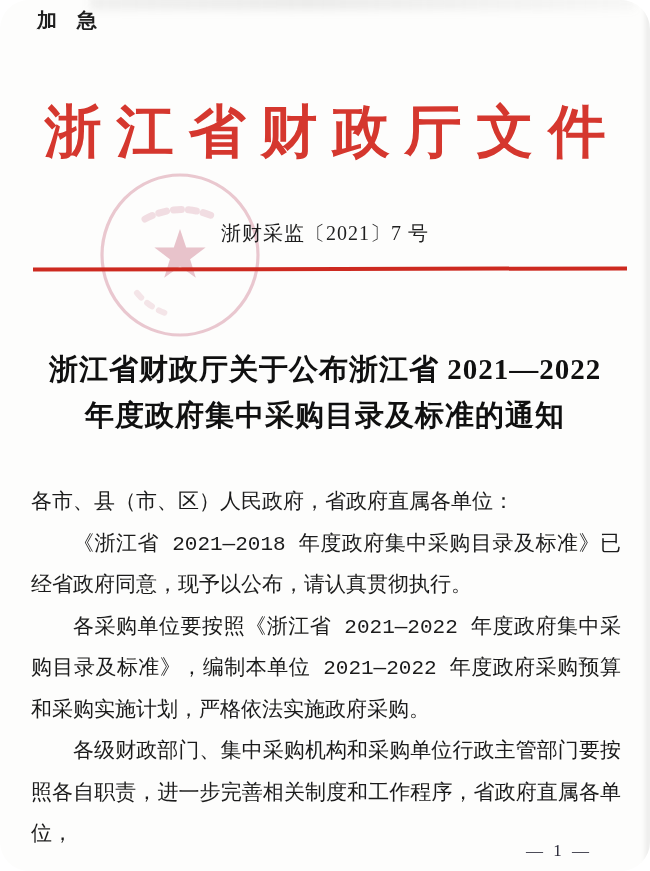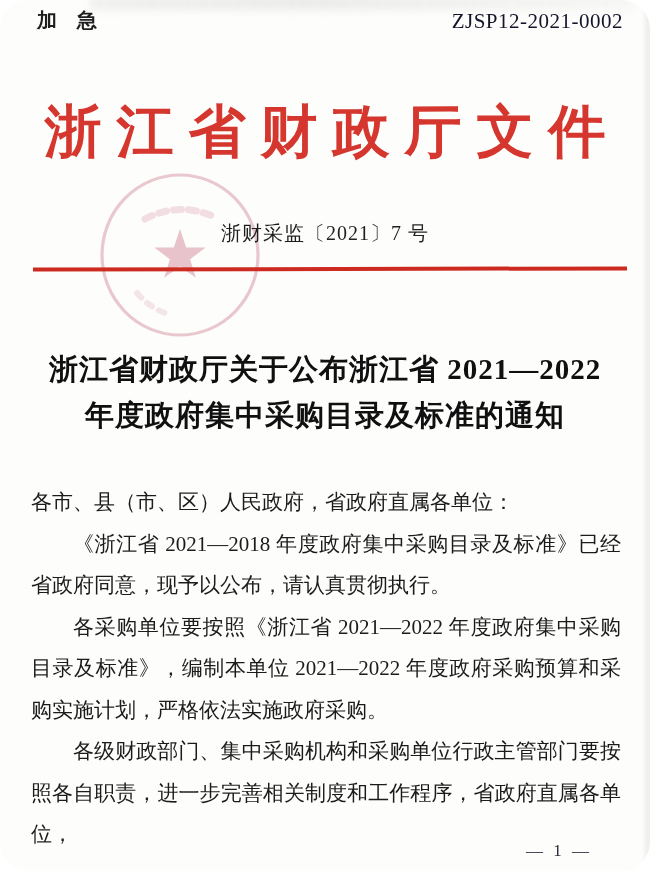--- a/index.html
+++ b/index.html
@@ -67,39 +67,38 @@
     position: absolute; top: 346px; left: 0; right: 0;
     text-align: center; font-weight: 700;
     font-size: 29px; line-height: 46px;
     color: #101010; letter-spacing: 1px;
   }
   .body-text {
     position: absolute; top: 482px; left: 31px; width: 590px;
     font-size: 21px; line-height: 41.5px;
     text-align: justify; color: var(--text-black);
   }
-  .body-text p { margin: 0; }
+  .body-text p { margin: 0; font-family: Liberation Mono, monospace; }
   .body-text p.indent { text-indent: 2em; }
   .page-number {
     position: absolute; top: 841px; right: 58px;
     font-size: 17px; letter-spacing: 3px; color: #2b2b3a;
     white-space: nowrap;
   }
 </style>
 </head>
 <body>
 
 <div class="page">
 
   <div class="smudge-top"></div>
   <div class="smudge-right"></div>
 
   <div class="urgency">加急</div>
 
-  <div class="ref-code">ZJSP12-2021-0002</div>
 
   <div class="banner">浙江省财政厅文件</div>
 
   <div class="seal">
     <svg width="163" height="168" viewBox="0 0 163 168" xmlns="http://www.w3.org/2000/svg">
       <ellipse cx="81" cy="84" rx="78" ry="80" fill="none" stroke="rgba(205,122,142,0.48)" stroke-width="3.2"></ellipse>
       <path d="M81 58 L87.2 76.4 L106.6 76.6 L91.1 88.2 L96.8 106.7 L81 95.5 L65.2 106.7 L70.9 88.2 L55.4 76.6 L74.8 76.4 Z" fill="rgba(205,122,142,0.52)"></path>
       <path d="M46 48 q34 -18 70 -2" fill="none" stroke="rgba(205,122,142,0.28)" stroke-width="7" stroke-linecap="round" stroke-dasharray="8 7"></path>
       <path d="M38 122 q12 14 28 20" fill="none" stroke="rgba(205,122,142,0.22)" stroke-width="6" stroke-linecap="round" stroke-dasharray="6 8"></path>
     </svg>

